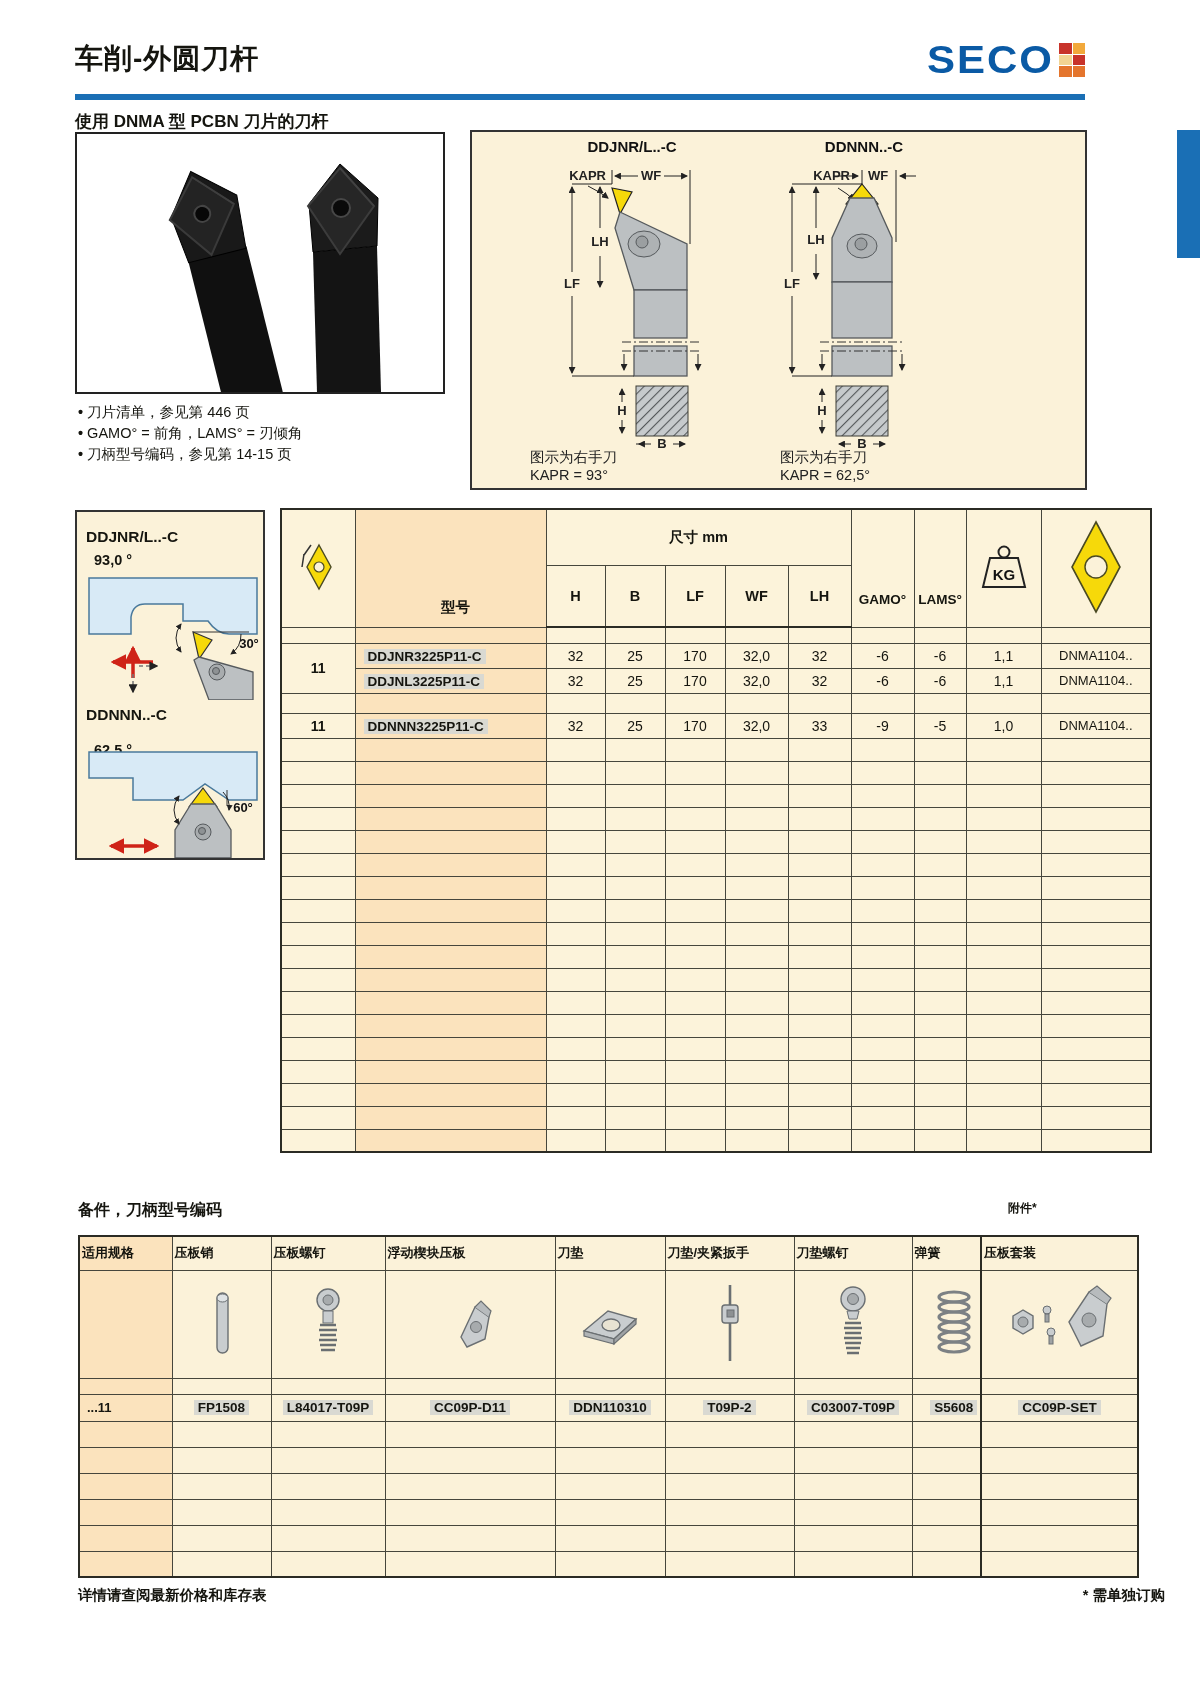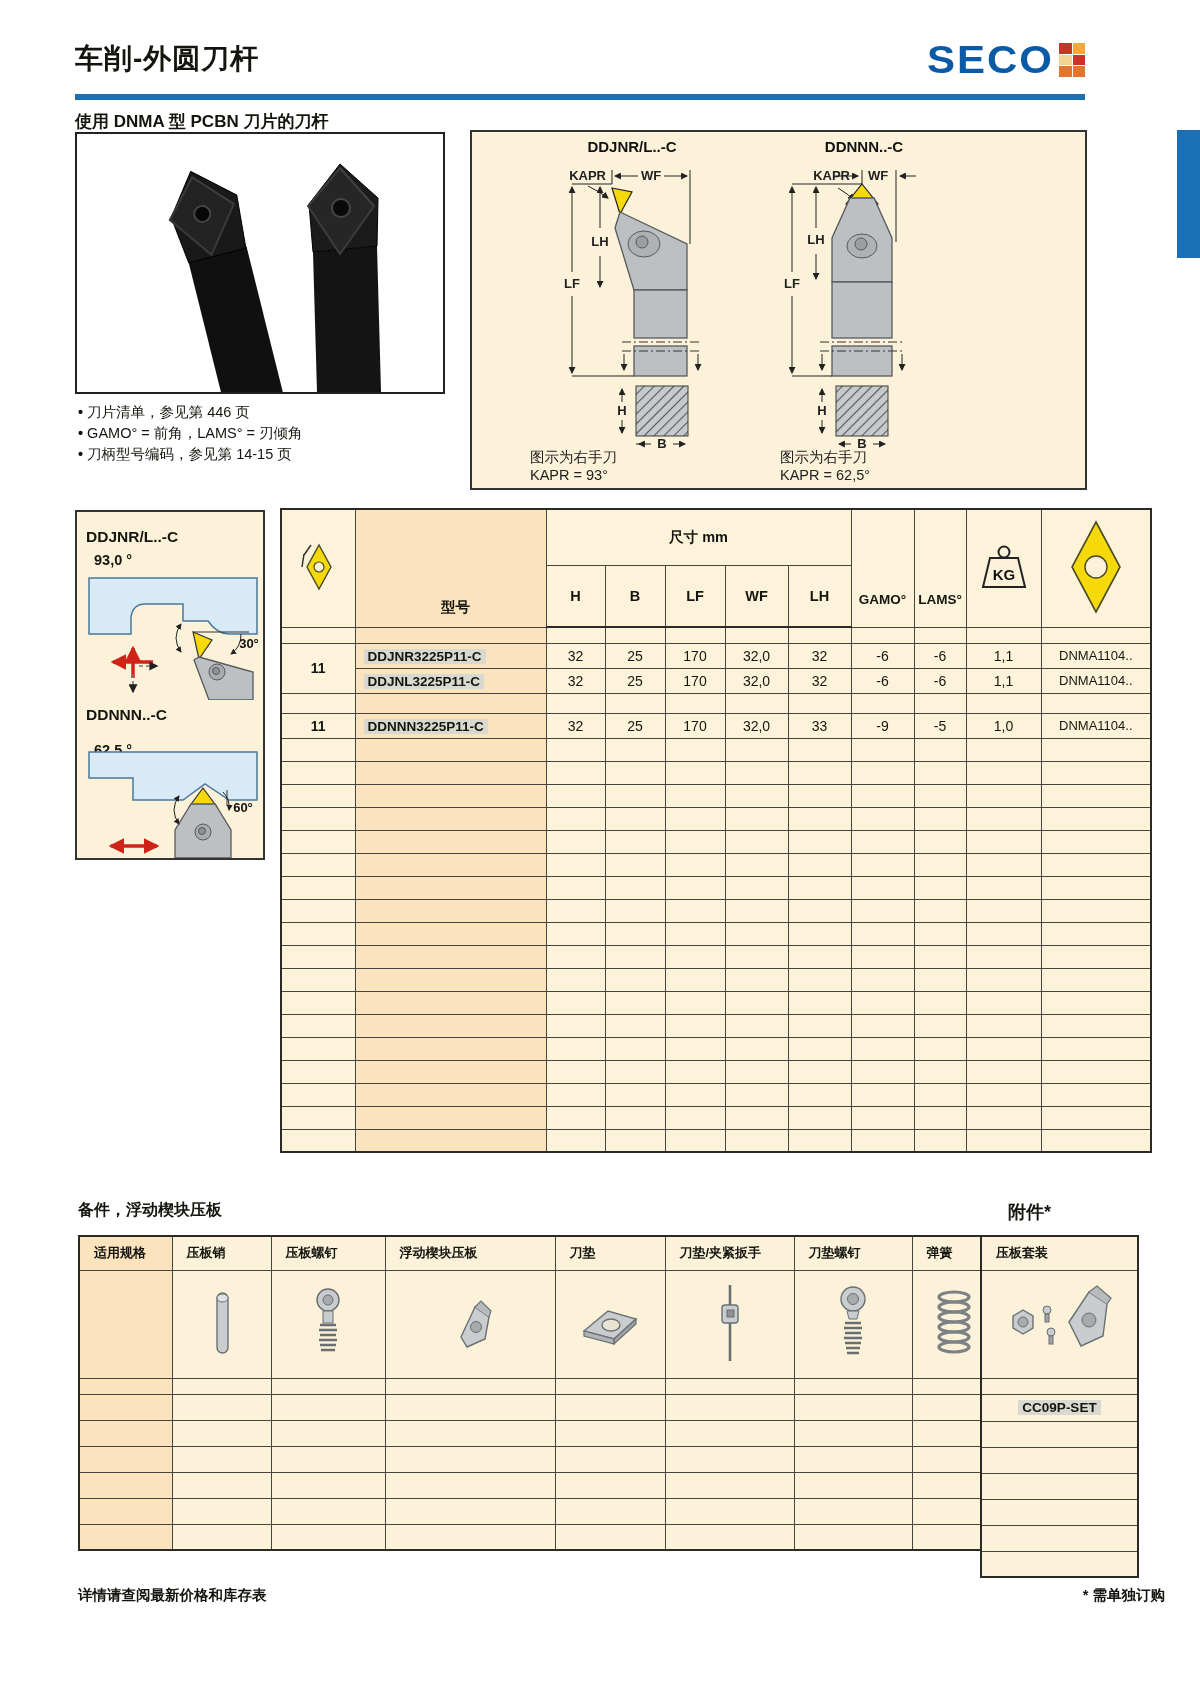--- a/index.html
+++ b/index.html
@@ -53,27 +53,27 @@
   .c-dimgroup { font-weight:bold; font-size:14.5px; vertical-align:middle; }
   .h-sub th { font-weight:bold; font-size:14.5px; }
   .c-ang { font-weight:bold; font-size:13.5px; vertical-align:bottom; padding-bottom:20px !important; }
   .c-size { font-weight:bold; }
   .td-model { text-align:left !important; padding-left:8px !important; }
   .hl { background:#d9d9d2; padding:0 4px; font-weight:bold; font-size:13.5px; white-space:nowrap; }
   .td-insert { font-size:13px; }
 
   
   .parts-title { left:78px; top:1200px; font-size:16px; font-weight:bold; }
-  .acc-title { left:1008px; top:1200px; font-size:18px; font-weight:bold;text-align:center; }
+  .acc-title { left:1008px; top:1200px; font-size:12px; font-weight:bold;text-align:center; }
   .parts-table { left:78px; top:1235px; width:917px; }
   .acc-table { left:980px; top:1235px; width:157px; }
   .parts-table, .acc-table { border-collapse:collapse; table-layout:fixed; position:absolute;
     background:#fbf2d9; border:2px solid #2b2b24; font-size:13px; }
   .parts-table th, .parts-table td, .acc-table th, .acc-table td { border:1px solid #46463c; padding:0; overflow:hidden; }
-  .parts-table th, .acc-table th { font-weight:bold; font-size:13px; text-align:left; padding-left:14px; }
+  .parts-table th, .acc-table th { font-weight:bold; font-size:13px; text-align:left; padding-left:2px; }
   .p-head { height:34px; } .p-icons { height:108px; } .p-thin { height:16px; }
   .p-data { height:27px; } .p-empty-row { height:26px; }
   .p-icons td { text-align:center; vertical-align:middle; }
   .p-data td { text-align:center; }
   .p-data .spec { text-align:left; padding-left:7px; font-weight:bold; }
   .peach { background:#fbe3bd; }
 
   
   .foot-left { left:78px; top:1586px; font-weight:bold; font-size:14.5px; }
   .foot-right { left:905px; top:1586px; width:260px; text-align:right; font-weight:bold; font-size:14.5px; }
@@ -621,21 +621,21 @@
         <td></td>
         <td></td>
         <td></td>
         <td></td>
         <td></td>
         <td></td>
       </tr>
     </tbody>
 </table>
 
-<div class="abs parts-title">备件，浮动楔块压板</div>
+<div class="abs parts-title">备件，刀柄型号编码</div>
 <div class="abs acc-title">附件*</div>
 
 <table class="parts-table">
   <colgroup>
     <col style="width:93px">
       <col style="width:99px">
       <col style="width:114px">
       <col style="width:170px">
     <col style="width:110px">
       <col style="width:129px">
@@ -715,20 +715,30 @@
   <tr class="p-thin">
     <td class="peach"></td>
         <td></td>
     <td></td>
         <td></td>
     <td></td>
         <td></td>
     <td></td>
         <td></td>
   </tr>
+  <tr class="p-data">
+    <td class="peach spec">...11</td>
+    <td><span class="hl">FP1508</span></td>
+    <td><span class="hl">L84017-T09P</span></td>
+    <td><span class="hl">CC09P-D11</span></td>
+    <td><span class="hl">DDN110310</span></td>
+    <td><span class="hl">T09P-2</span></td>
+    <td><span class="hl">C03007-T09P</span></td>
+    <td><span class="hl">S5608</span></td>
+  </tr>
   </tbody>
   <tbody>
       <tr class="p-empty-row">
         <td class="peach model-col"></td>
         <td></td>
         <td></td>
         <td></td>
         <td></td>
         <td></td>
         <td></td>

